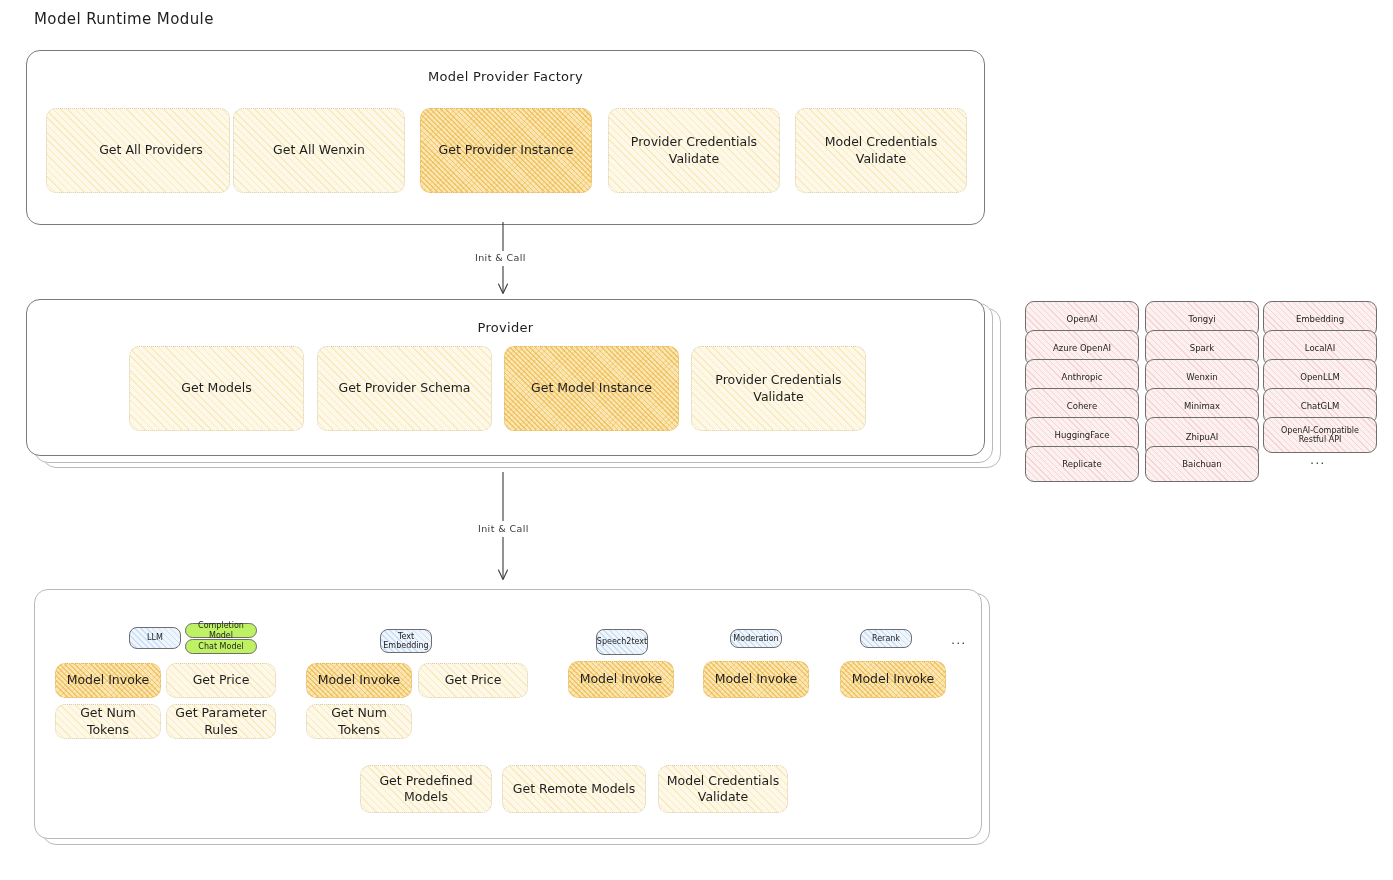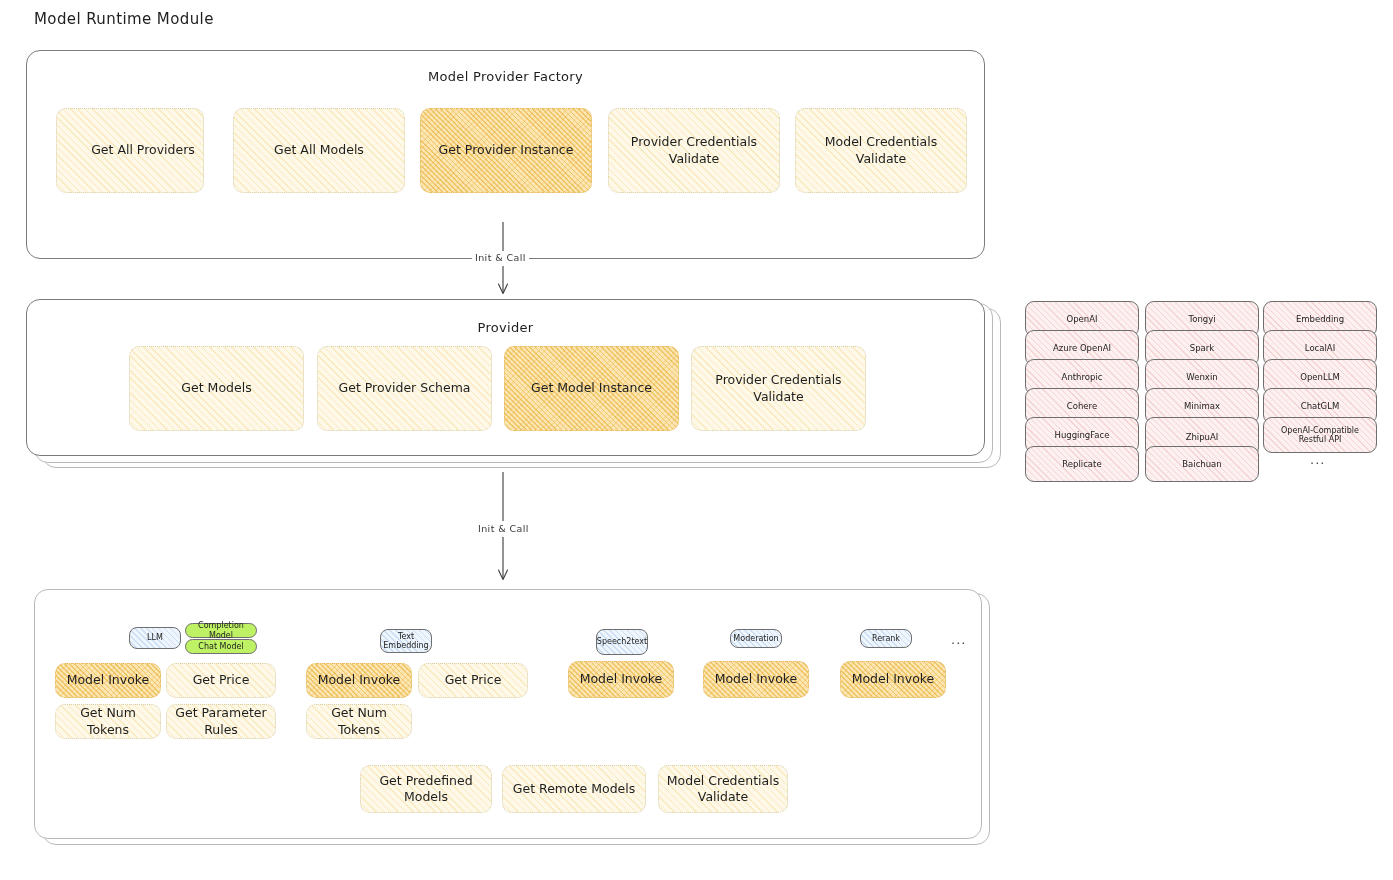--- a/index.html
+++ b/index.html
@@ -128,25 +128,25 @@
   }
   svg.overlay{position:absolute;left:0;top:0;width:1393px;height:880px;pointer-events:none;}
 </style>
 </head>
 <body>
 
 <div class="canvas">
 
   <div class="hd" id="page-title">Model Runtime Module</div>
 
-  <div class="hd panel" style="left:26px;top:50px;width:959px;height:209px;">
+  <div class="hd panel" style="left:26px;top:50px;width:959px;height:175px;">
     <div class="panel-title" style="top:18px;left:0;">Model Provider Factory</div>
   </div>
-  <div class="node" style="left:56px;top:108px;width:148px;height:85px;padding-left:32px;">Get All Providers</div>
-  <div class="node" style="left:233px;top:108px;width:172px;height:85px;">Get All Models</div>
+  <div class="node" style="left:46px;top:108px;width:184px;height:85px;padding-left:32px;">Get All Providers</div>
+  <div class="node" style="left:233px;top:108px;width:172px;height:85px;">Get All Wenxin</div>
   <div class="node hl" style="left:420px;top:108px;width:172px;height:85px;">Get Provider Instance</div>
   <div class="node" style="left:608px;top:108px;width:172px;height:85px;">Provider Credentials Validate</div>
   <div class="node" style="left:795px;top:108px;width:172px;height:85px;">Model Credentials Validate</div>
 
   <div class="arrow-label" style="left:472px;top:252px;">Init &amp; Call</div>
 
   <div class="hd panel-ghost" style="left:42px;top:308px;width:959px;height:160px;"></div>
   <div class="hd panel-ghost" style="left:34px;top:303px;width:959px;height:160px;"></div>
   <div class="hd panel" style="left:26px;top:299px;width:959px;height:157px;">
     <div class="panel-title" style="top:20px;left:0;">Provider</div>

